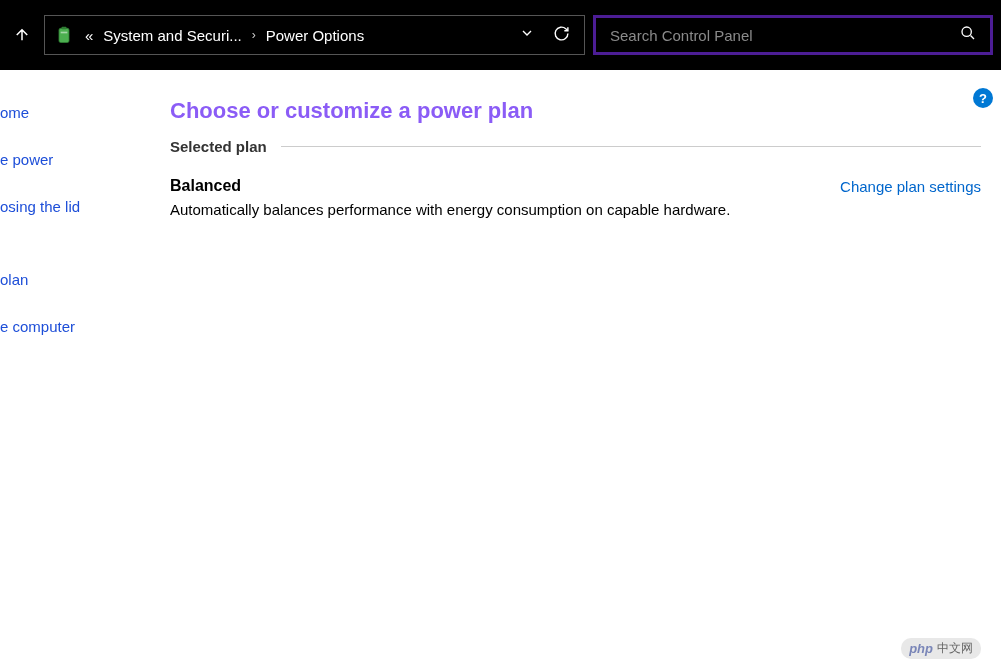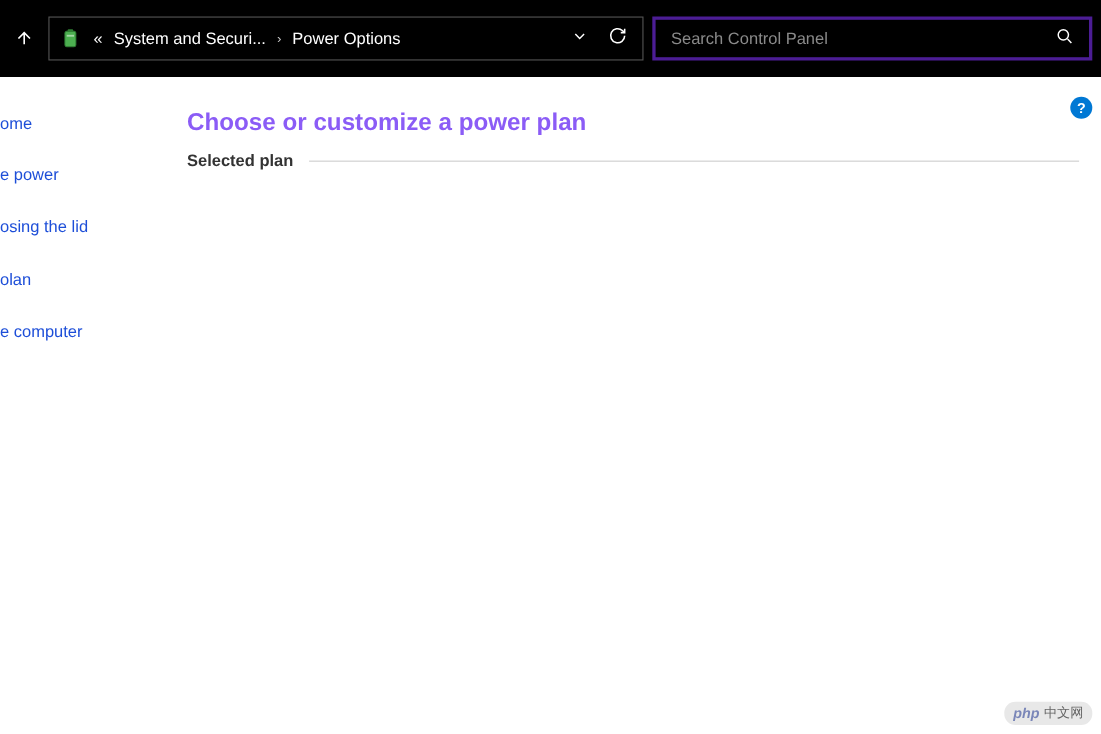--- a/index.html
+++ b/index.html
@@ -100,21 +100,21 @@
     .sidebar-link {
       display: block;
       color: #1d4ed8;
       font-size: 15px;
       padding: 6px 0;
       margin-bottom: 18px;
       cursor: pointer;
       text-align: left;
     }
     .sidebar-link.gap {
-      margin-top: 19px;
+      margin-top: 44px;
     }
     .main {
       flex: 1;
       padding: 28px 20px 0 30px;
       position: relative;
     }
     .help-badge {
       position: absolute;
       top: 18px;
       right: 8px;
@@ -184,21 +184,21 @@
       color: #0066cc;
       font-size: 15px;
       cursor: pointer;
       white-space: nowrap;
       padding-top: 1px;
     }
     
     .watermark {
       position: absolute;
       bottom: 8px;
-      right: 8px;
+      right: 20px;
       display: flex;
       align-items: center;
       gap: 6px;
       font-size: 12px;
     }
     .watermark-badge {
       background: #e8e8e8;
       border-radius: 10px;
       padding: 2px 8px;
       display: flex;
@@ -278,20 +278,27 @@
     <div class="help-badge">?</div>
 
     <h1 class="page-title">Choose or customize a power plan</h1>
 
 
     <div class="section-header">
       <span class="section-label">Selected plan</span>
       <div class="section-line"></div>
     </div>
 
+    <div class="plan-row">
+      <div class="plan-info">
+        <div class="plan-name">Balanced</div>
+        <div class="plan-desc">Automatically balances performance with energy consumption on capable hardware.</div>
+      </div>
+      <span class="change-link">Change plan settings</span>
+    </div>
 
   </div>
 </div>
 
 <div class="watermark">
   <span class="watermark-badge">
     <span class="watermark-php">php</span>
     <span class="watermark-text">中文网</span>
   </span>
 </div>

